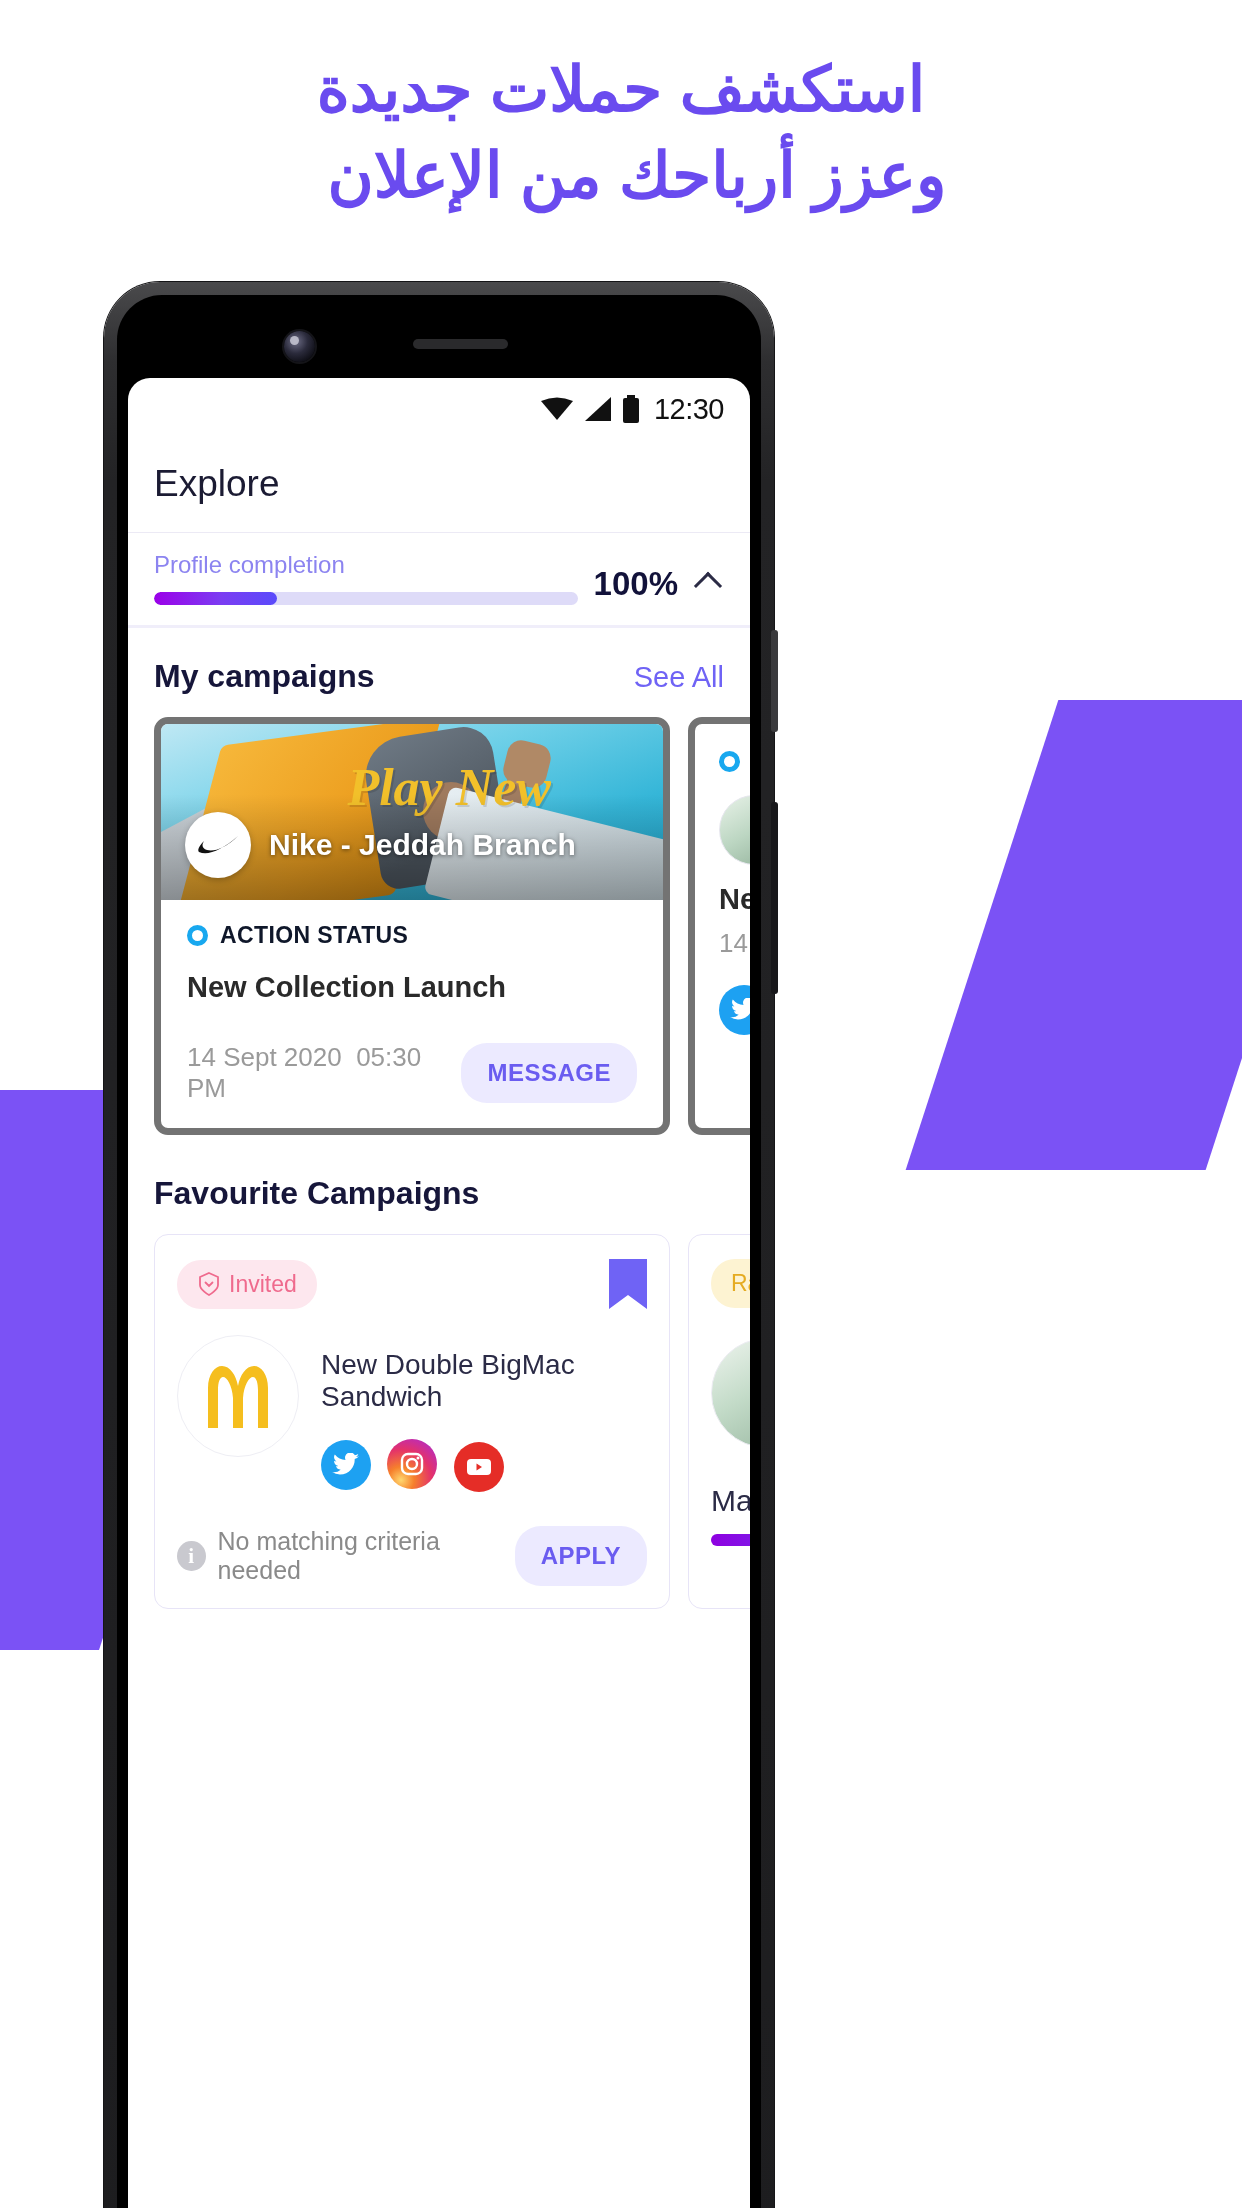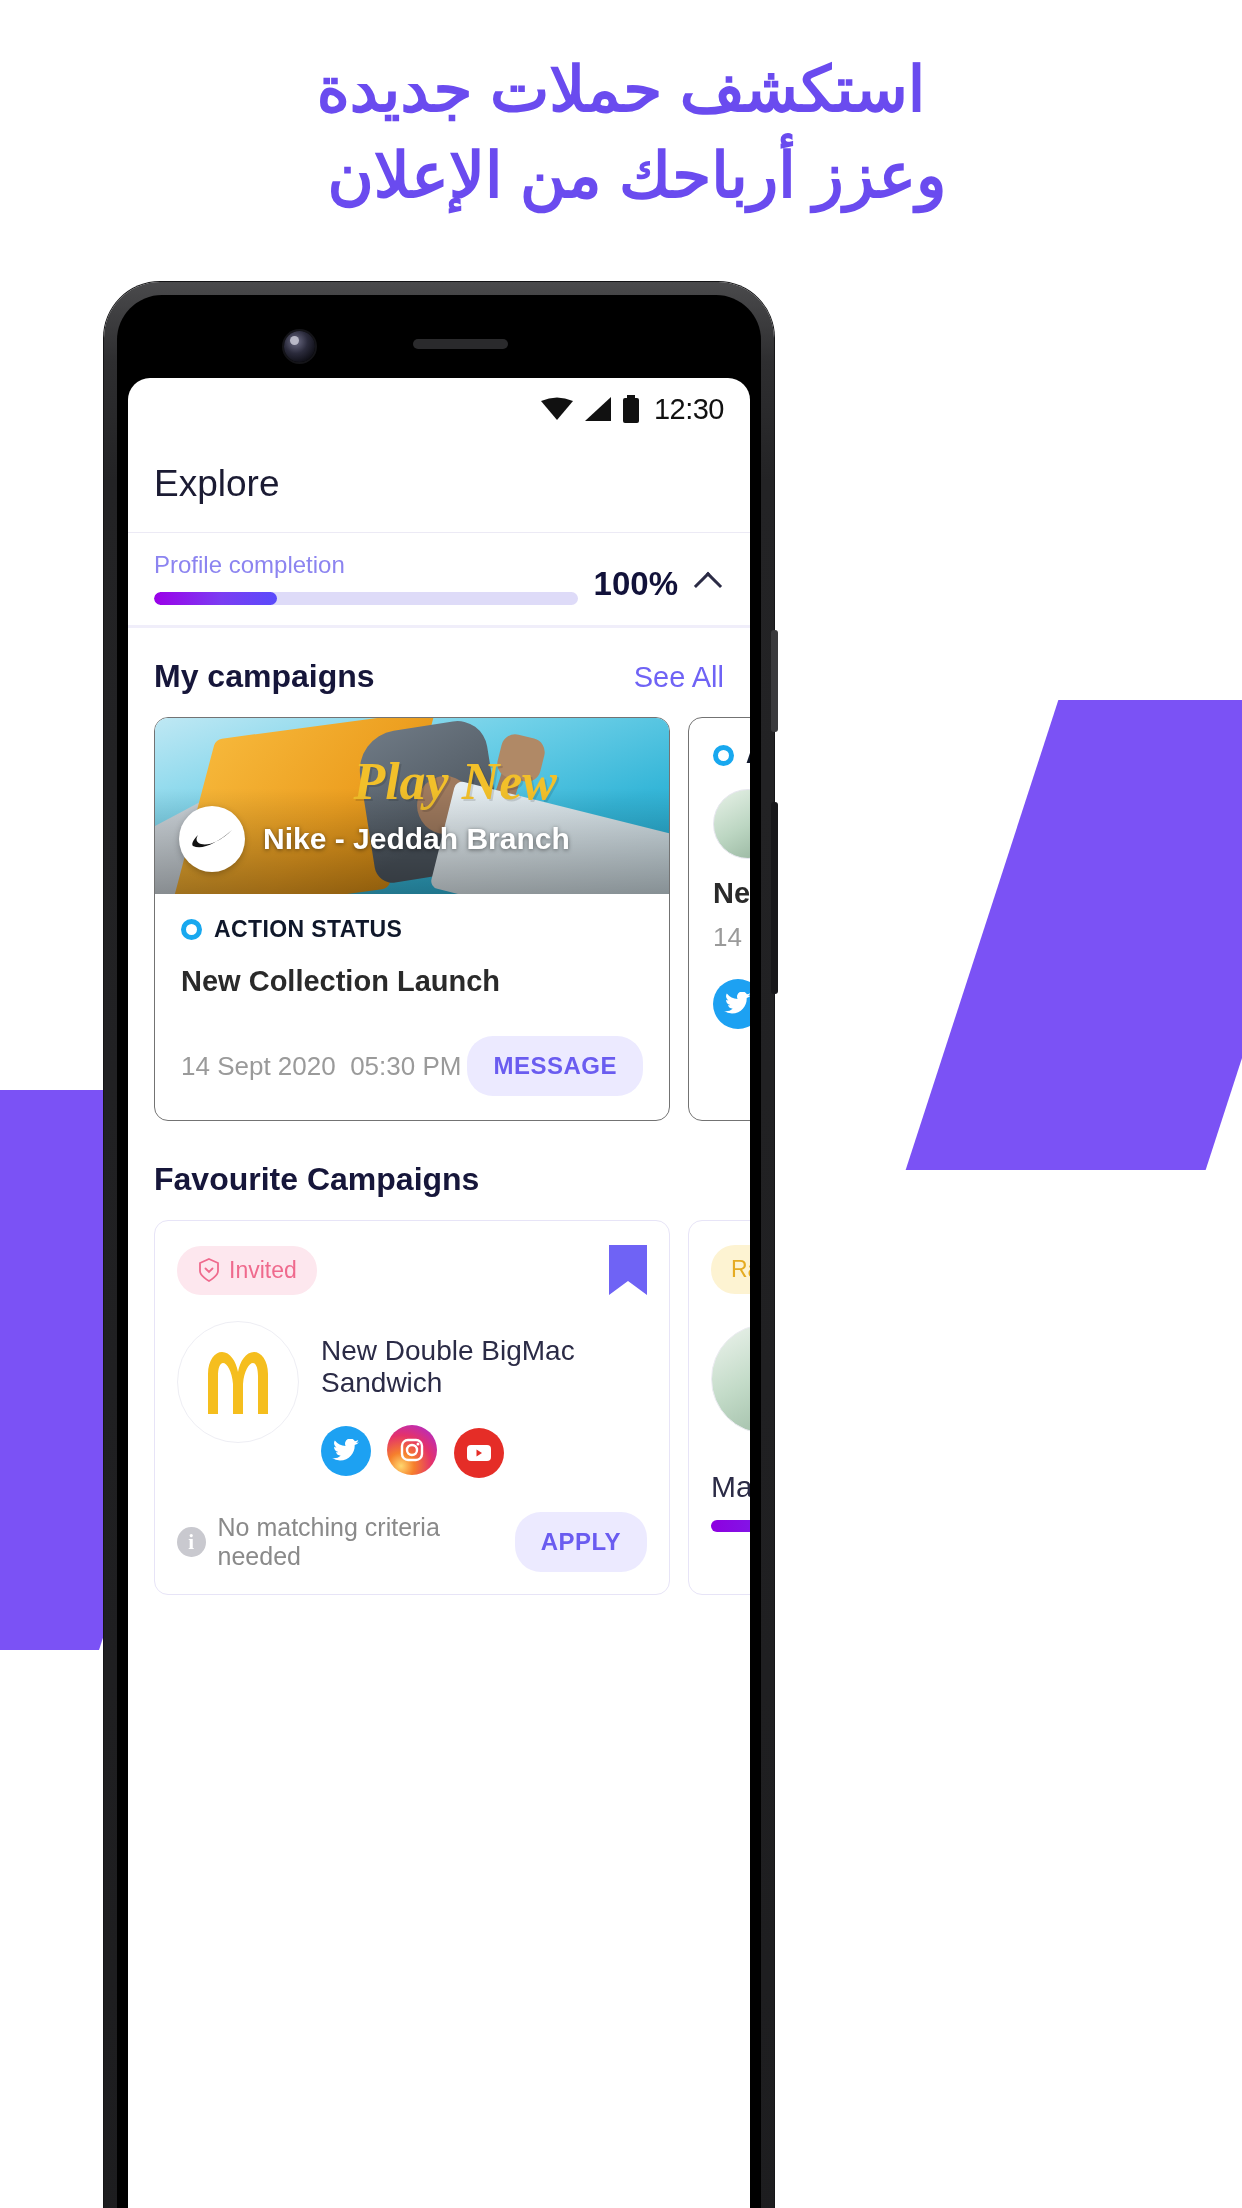--- a/index.html
+++ b/index.html
@@ -123,21 +123,21 @@
     padding: 30px 26px 22px 26px;
   }
   .section-title { font-size: 32px; font-weight: bold; color: #16163a; }
   .see-all { font-size: 29px; color: #6f63f5; }
 
   
   .hscroll { display: flex; gap: 18px; padding-left: 26px; }
 
   .camp-card {
     width: 516px; flex: 0 0 516px;
-    border: 1px solid #737373; border-radius: 14px;
+    border: 7px solid #737373; border-radius: 14px;
     background: #fff; overflow: hidden;
   }
   .camp-hero {
     height: 176px; position: relative; overflow: hidden;
     background: linear-gradient(160deg,#bfe8f4 0%, #6fd0e8 38%, #35b6d8 70%, #1fa6cd 100%);
   }
   .hero-ramp {
     position:absolute; left: 42px; bottom: -10px; width: 210px; height: 180px;
     background: linear-gradient(120deg,#f6b73a 0%, #eda021 60%, #d98d13 100%);
     transform: skewX(-22deg) rotate(-8deg);

